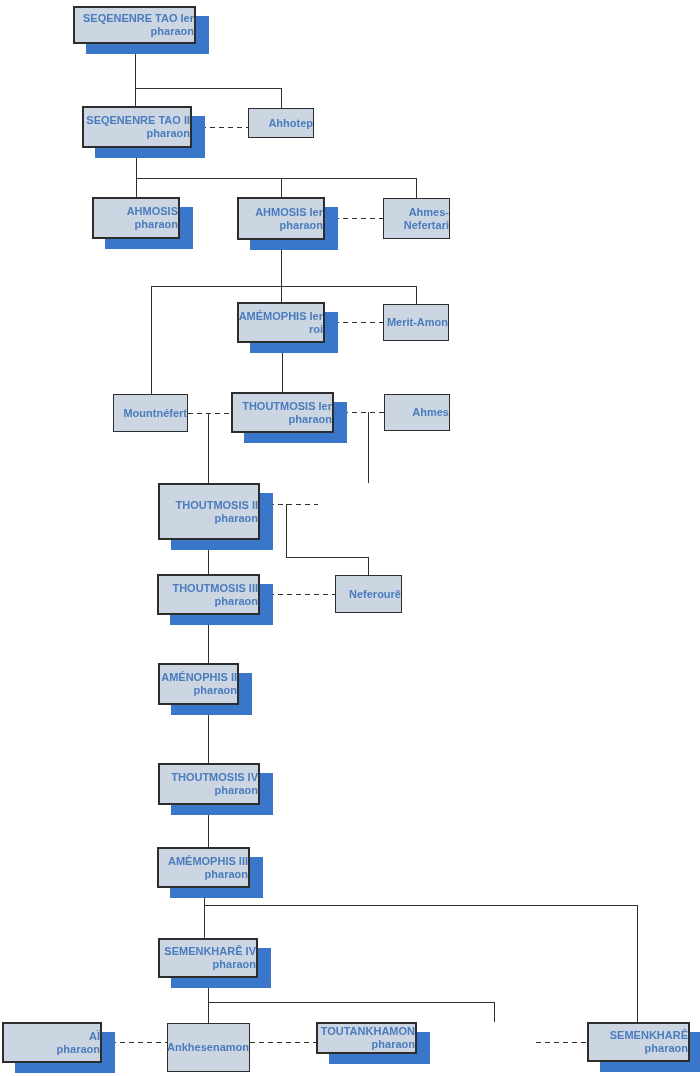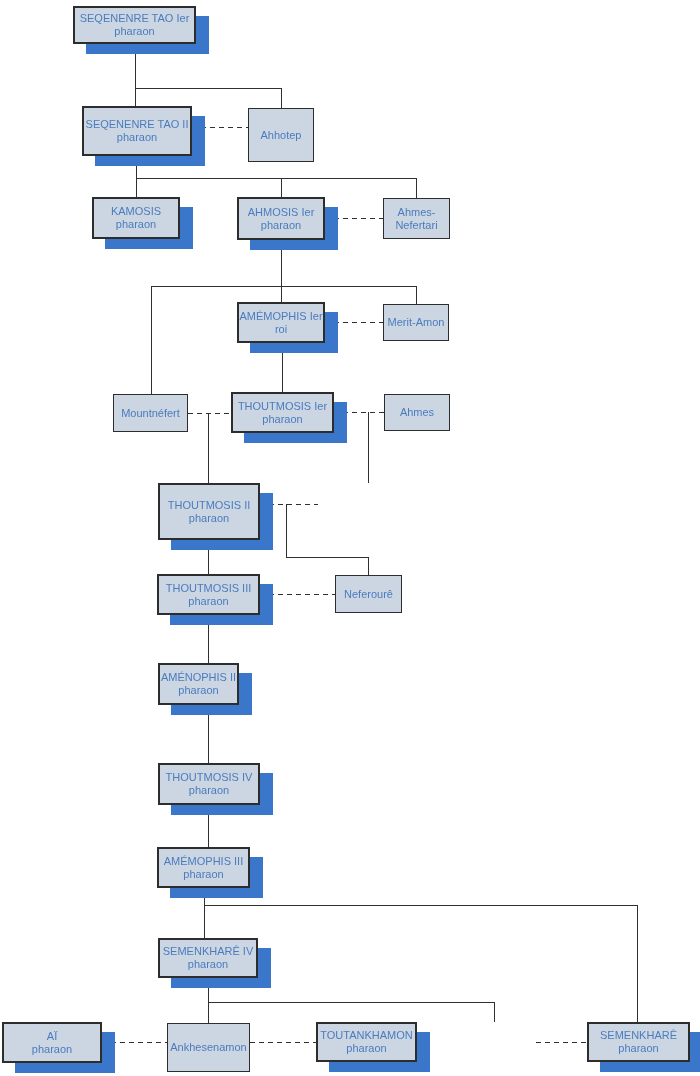--- a/index.html
+++ b/index.html
@@ -8,23 +8,23 @@
     width:700px;height:1076px;
     background:var(--background,#fff);
     overflow:hidden;
     font-family:"Liberation Sans", sans-serif;
   }
   .node{
     position:absolute;
     box-sizing:border-box;
     background:var(--node_fill,#ccd6e3);
     border:1px solid var(--node_border,#2d2d2d);
-    display:flex;flex-direction:column;align-items:center;justify-content:center;
+    display:flex;flex-direction:column;align-items:flex-end;justify-content:center;
     color:var(--node_text,#4a7cbd);
-    font-size:11px;line-height:13px;text-align:center;
+    font-size:11px;line-height:13px;text-align:center;font-weight:bold;
   }
   .node.ruler{
     border-width:2px;
     box-shadow:13px 10px 0 var(--node_shadow,#3a77cb);
   }
   .l1,.l2{white-space:nowrap;}
   .vline,.hline{position:absolute;background:var(--line,#303030);}
   .vline{width:1px;}
   .hline{height:1px;}
   .dline{
@@ -74,31 +74,31 @@
   <div class="dline" style="left:260px;top:594px;width:75px"></div>
   <div class="dline" style="left:102px;top:1042px;width:65px"></div>
   <div class="dline" style="left:250px;top:1042px;width:66px"></div>
   <div class="dline" style="left:536px;top:1042px;width:51px"></div>
 
   <div class="node ruler" style="left:73px;top:6px;width:123px;height:38px">
     <span class="l1">SEQENENRE TAO Ier</span>
     <span class="l2">pharaon</span>
   </div>
 
-  <div class="node ruler" style="left:82px;top:106px;width:110px;height:50px">
+  <div class="node ruler" style="left:82px;top:106px;width:110px;height:42px">
     <span class="l1">SEQENENRE TAO II</span>
     <span class="l2">pharaon</span>
   </div>
 
-  <div class="node consort" style="left:248px;top:108px;width:66px;height:54px">
+  <div class="node consort" style="left:248px;top:108px;width:66px;height:30px">
     <span class="l1">Ahhotep</span>
   </div>
 
   <div class="node ruler" style="left:92px;top:197px;width:88px;height:42px">
-    <span class="l1">KAMOSIS</span>
+    <span class="l1">AHMOSIS</span>
     <span class="l2">pharaon</span>
   </div>
 
   <div class="node ruler" style="left:237px;top:197px;width:88px;height:43px">
     <span class="l1">AHMOSIS Ier</span>
     <span class="l2">pharaon</span>
   </div>
 
   <div class="node consort" style="left:383px;top:198px;width:67px;height:41px">
     <span class="l1">Ahmes-</span>
@@ -164,21 +164,21 @@
 
   <div class="node ruler" style="left:2px;top:1022px;width:100px;height:41px">
     <span class="l1">AÏ</span>
     <span class="l2">pharaon</span>
   </div>
 
   <div class="node consort" style="left:167px;top:1023px;width:83px;height:49px">
     <span class="l1">Ankhesenamon</span>
   </div>
 
-  <div class="node ruler" style="left:316px;top:1022px;width:101px;height:40px">
+  <div class="node ruler" style="left:316px;top:1022px;width:101px;height:32px">
     <span class="l1">TOUTANKHAMON</span>
     <span class="l2">pharaon</span>
   </div>
 
 
   <div class="node ruler" style="left:587px;top:1022px;width:103px;height:40px">
     <span class="l1">SEMENKHARÊ</span>
     <span class="l2">pharaon</span>
   </div>
 

